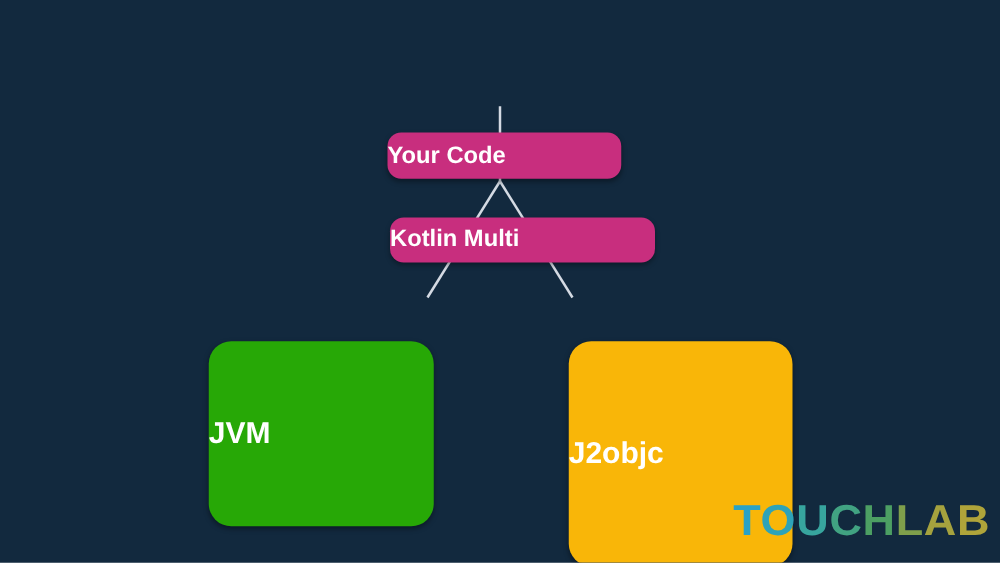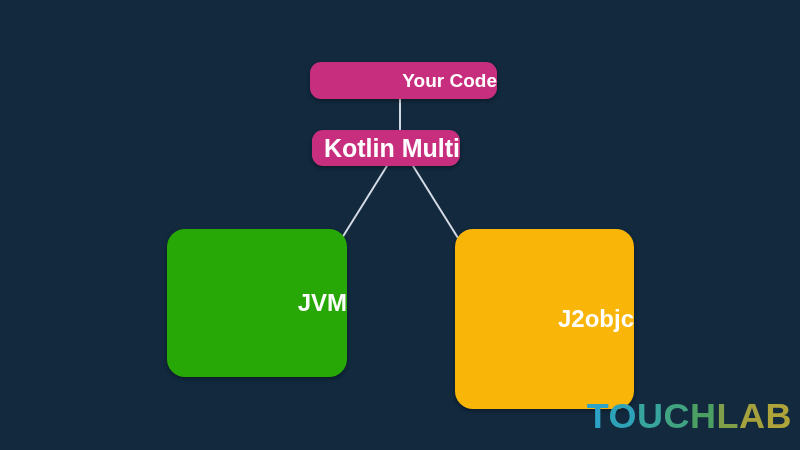--- a/index.html
+++ b/index.html
@@ -19,36 +19,37 @@
     top: 0;
     width: 800px;
     height: 450px;
     z-index: 0;
   }
   .node {
     position: absolute;
     z-index: 1;
     display: flex;
     align-items: center;
-    justify-content: flex-end;
+    justify-content: flex-start;
     font-weight: bold;
     box-shadow: 0 2px 4px rgba(0,0,0,0.35);
     text-align: center;
+    margin-top: 44px;
   }
   #node-your-code {
     left: 310px; top: 62px;
     width: 187px; height: 37px;
     border-radius: 11px;
     font-size: 19px;
   }
   #node-kotlin-multi {
     left: 312px; top: 130px;
-    width: 148px; height: 36px;
+    width: 212px; height: 36px;
     border-radius: 11px;
-    font-size: 25px;
+    font-size: 19px;
   }
   #node-jvm {
     left: 167px; top: 229px;
     width: 180px; height: 148px;
     border-radius: 18px;
     font-size: 24px;
   }
   #node-j2objc {
     left: 455px; top: 229px;
     width: 179px; height: 180px;

